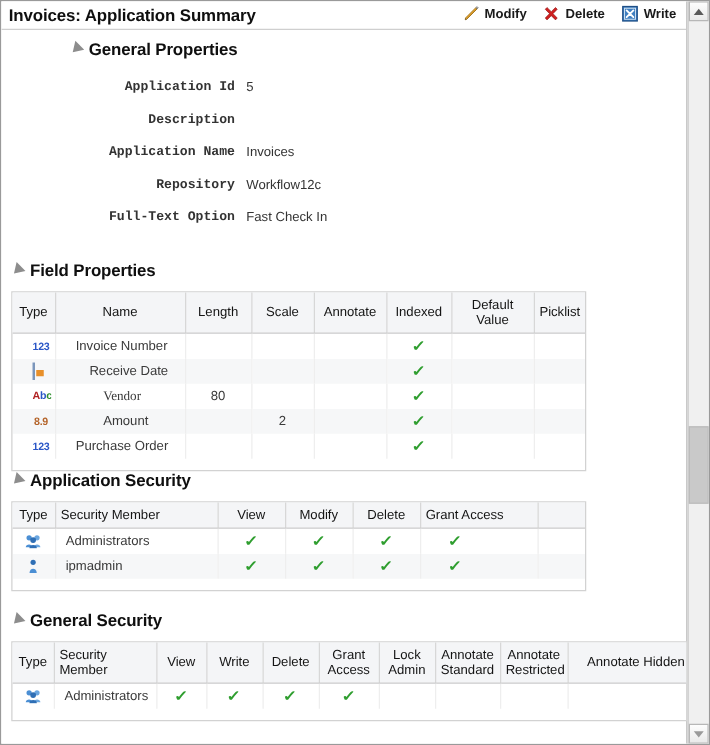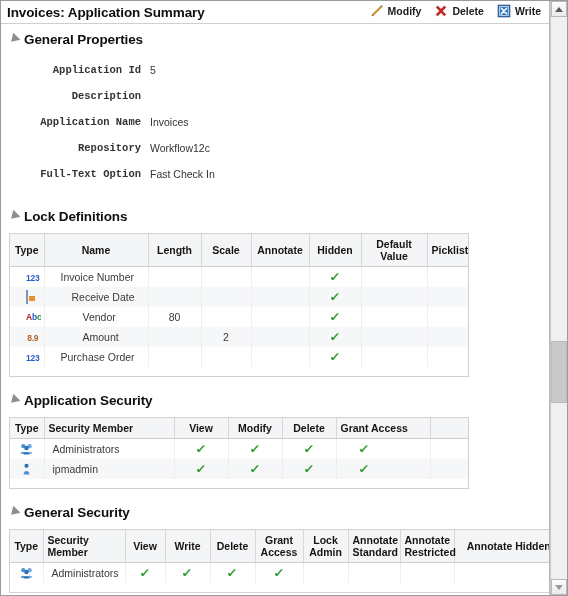--- a/index.html
+++ b/index.html
@@ -126,21 +126,21 @@
   table.grid {
     border-collapse: collapse;
     width: 100%;
     table-layout: fixed;
   }
   table.grid th {
     background: #f4f5f7;
     border-right: 1px solid #d7d7d7;
     border-bottom: 1px solid #cdcdcd;
     font-size: 10.5px;
-    font-weight: bold;
+    font-weight: normal;
     color: #141414;
     padding: 4px 4px;
     text-align: center;
     vertical-align: middle;
     line-height: 12px;
     white-space: normal;
   }
   table.grid th:last-child { border-right: none; }
   table.grid td {
     border-right: 1px solid #eeeeee;
@@ -291,21 +291,21 @@
               <rect x="2.6" y="2.6" width="8.8" height="8.8" fill="none" stroke="#cddff0" stroke-width="0.8"></rect>
               <path d="M4.3 4.3 L9.7 9.7 M9.7 4.3 L4.3 9.7" stroke="#ffffff" stroke-width="1.5" stroke-linecap="round"></path>
             </svg>
           </span>
           <span>Write</span>
         </div>
 
       </div>
     </div>
 
-    <div style="margin-top:8px;">
+    <div style="margin-top:8px;padding-left:47px;">
       <div class="section-head">
         <span class="tri"></span>
         <span class="section-title">General Properties</span>
       </div>
 
       <table class="props">
         <tbody>
             <tr>
           <td class="lbl">Application Id</td>
           <td class="val">5</td>
@@ -326,21 +326,21 @@
           <td class="lbl">Full-Text Option</td>
           <td class="val">Fast Check In</td>
         </tr>
       </tbody>
         </table>
     </div>
 
     <div style="margin-top:22px;">
       <div class="section-head">
         <span class="tri"></span>
-        <span class="section-title">Lock Definitions</span>
+        <span class="section-title">Field Properties</span>
       </div>
 
       <div class="tbl-wrap" style="width:460px;">
         <table class="grid">
           <colgroup>
             <col style="width:34px">
               <col style="width:104px">
               <col style="width:53px">
               <col style="width:50px">
             <col style="width:58px">
@@ -348,21 +348,21 @@
               <col style="width:66px">
               <col style="width:41px">
           </colgroup>
           <thead>
             <tr>
               <th>Type</th>
               <th>Name</th>
               <th>Length</th>
               <th>Scale</th>
               <th>Annotate</th>
-              <th>Hidden</th>
+              <th>Indexed</th>
               <th>Default Value</th>
               <th>Picklist</th>
             </tr>
           </thead>
           <tbody>
 
             <tr>
               <td>
                 <span class="ti ti-num">123</span>
               </td>
@@ -391,21 +391,21 @@
             <tr>
               <td>
                 <span class="ti ti-abc">
                   <svg width="15" height="9" viewBox="0 0 15 9">
                     <text x="0" y="8" font-family="Liberation Sans, sans-serif" font-size="8.5" font-weight="bold" fill="#b02020">A</text>
                     <text x="6" y="8" font-family="Liberation Sans, sans-serif" font-size="8.5" font-weight="bold" fill="#2a56c6">b</text>
                     <text x="11" y="8" font-family="Liberation Sans, sans-serif" font-size="8.5" font-weight="bold" fill="#2f8f2f">c</text>
                   </svg>
                 </span>
               </td>
-              <td class="tl" style="padding-left:38px;">Vendor</td>
+              <td class="tl" style="padding-left:38px;font-family:Liberation Serif, serif;">Vendor</td>
               <td>80</td>
               <td></td>
               <td></td>
               <td><span class="check">✓</span></td>
               <td></td>
               <td></td>
             </tr>
 
             <tr class="alt">
               <td>
@@ -433,21 +433,21 @@
               <td></td>
             </tr>
             <tr class="pad">
                 <td colspan="8"></td>
               </tr>
           </tbody>
         </table>
       </div>
     </div>
 
-    <div style="margin-top:16px;">
+    <div style="">
       <div class="section-head">
         <span class="tri"></span>
         <span class="section-title">Application Security</span>
       </div>
 
       <div class="tbl-wrap" style="width:460px;">
         <table class="grid">
           <colgroup>
             <col style="width:34px">
               <col style="width:130px">

